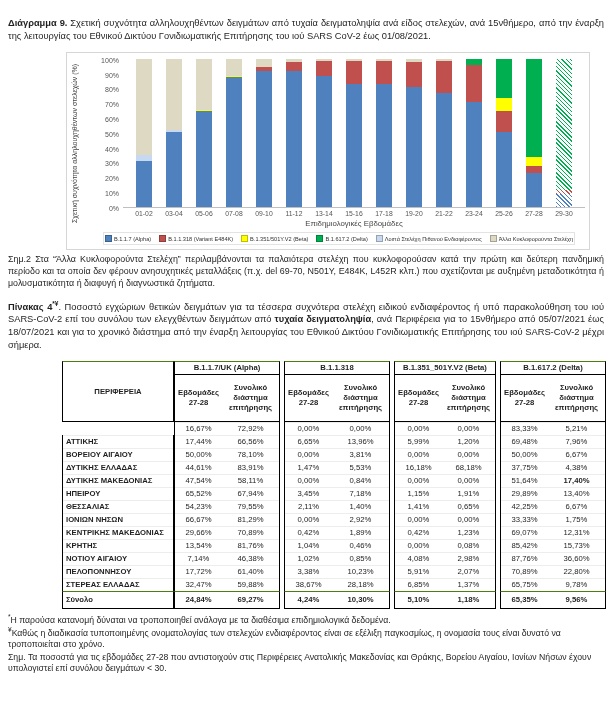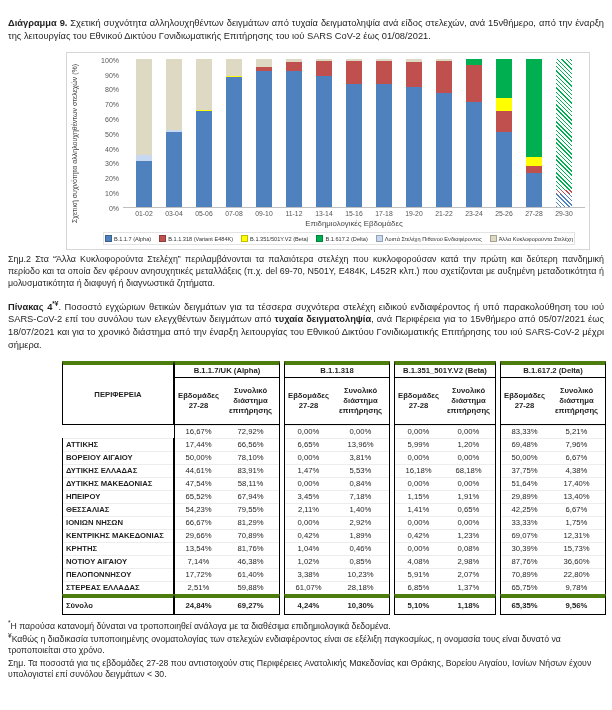--- a/index.html
+++ b/index.html
@@ -44,21 +44,21 @@
   .tbl-caption { margin-top:10px; }
 
   
   .tbl { display:grid; margin:6px 0 3px 54px;
          grid-template-columns:112px 48px 58px 4px 48px 58px 4px 48px 54px 4px 48px 58px;
          font-size:7.7px; }
   .cell { display:flex; align-items:center; padding:1px 2px; background:#fff; }
   .hdr { font-weight:bold; justify-content:center; text-align:center; line-height:1.25; }
   .region { font-weight:bold; line-height:1.25; padding-left:3px; }
   .num { justify-content:center; }
-  .bt { border-top:4px solid #4d7c0f; } .bb { border-bottom:1px solid #000; }
+  .bt { border-top:1px solid #4d7c0f; } .bb { border-bottom:1px solid #000; }
   .bl { border-left:1px solid #000; } .br { border-right:1px solid #000; }
   .rowline { box-shadow:0 1px 0 0 #ededed inset; }
   .datacell { min-height:11px; line-height:11px; }
   .subhdr { min-height:44px; }
   .totalrow { font-weight:bold; min-height:14px; }
 
   .footnotes { margin-top:4px; }
   .foot { font-size:8.7px; line-height:1.3; }
 </style>
 </head>
@@ -298,21 +298,21 @@
       <div class="cell num datacell rowline bl" style="grid-area: 6 / 11;">37,75%</div>
       <div class="cell num datacell rowline br" style="grid-area: 6 / 12;">4,38%</div>
       <div class="cell region datacell bl br rowline" style="grid-area: 7 / 1;">ΔΥΤΙΚΗΣ ΜΑΚΕΔΟΝΙΑΣ</div>
       <div class="cell num datacell rowline bl" style="grid-area: 7 / 2;">47,54%</div>
       <div class="cell num datacell rowline br" style="grid-area: 7 / 3;">58,11%</div>
       <div class="cell num datacell rowline bl" style="grid-area: 7 / 5;">0,00%</div>
       <div class="cell num datacell rowline br" style="grid-area: 7 / 6;">0,84%</div>
       <div class="cell num datacell rowline bl" style="grid-area: 7 / 8;">0,00%</div>
       <div class="cell num datacell rowline br" style="grid-area: 7 / 9;">0,00%</div>
       <div class="cell num datacell rowline bl" style="grid-area: 7 / 11;">51,64%</div>
-      <div class="cell num datacell rowline br" style="grid-area: 7 / 12;">17,40%</div>
+      <div class="cell num datacell rowline br" style="grid-area: 7 / 12; font-weight: bold;">17,40%</div>
       <div class="cell region datacell bl br rowline" style="grid-area: 8 / 1;">ΗΠΕΙΡΟΥ</div>
       <div class="cell num datacell rowline bl" style="grid-area: 8 / 2;">65,52%</div>
       <div class="cell num datacell rowline br" style="grid-area: 8 / 3;">67,94%</div>
       <div class="cell num datacell rowline bl" style="grid-area: 8 / 5;">3,45%</div>
       <div class="cell num datacell rowline br" style="grid-area: 8 / 6;">7,18%</div>
       <div class="cell num datacell rowline bl" style="grid-area: 8 / 8;">1,15%</div>
       <div class="cell num datacell rowline br" style="grid-area: 8 / 9;">1,91%</div>
       <div class="cell num datacell rowline bl" style="grid-area: 8 / 11;">29,89%</div>
       <div class="cell num datacell rowline br" style="grid-area: 8 / 12;">13,40%</div>
       <div class="cell region datacell bl br rowline" style="grid-area: 9 / 1;">ΘΕΣΣΑΛΙΑΣ</div>
@@ -342,44 +342,44 @@
       <div class="cell num datacell rowline br" style="grid-area: 11 / 9;">1,23%</div>
       <div class="cell num datacell rowline bl" style="grid-area: 11 / 11;">69,07%</div>
       <div class="cell num datacell rowline br" style="grid-area: 11 / 12;">12,31%</div>
       <div class="cell region datacell bl br rowline" style="grid-area: 12 / 1;">ΚΡΗΤΗΣ</div>
       <div class="cell num datacell rowline bl" style="grid-area: 12 / 2;">13,54%</div>
       <div class="cell num datacell rowline br" style="grid-area: 12 / 3;">81,76%</div>
       <div class="cell num datacell rowline bl" style="grid-area: 12 / 5;">1,04%</div>
       <div class="cell num datacell rowline br" style="grid-area: 12 / 6;">0,46%</div>
       <div class="cell num datacell rowline bl" style="grid-area: 12 / 8;">0,00%</div>
       <div class="cell num datacell rowline br" style="grid-area: 12 / 9;">0,08%</div>
-      <div class="cell num datacell rowline bl" style="grid-area: 12 / 11;">30,39%</div>
+      <div class="cell num datacell rowline bl" style="grid-area: 12 / 11;">85,42%</div>
       <div class="cell num datacell rowline br" style="grid-area: 12 / 12;">15,73%</div>
       <div class="cell region datacell bl br rowline" style="grid-area: 13 / 1;">ΝΟΤΙΟΥ ΑΙΓΑΙΟΥ</div>
       <div class="cell num datacell rowline bl" style="grid-area: 13 / 2;">7,14%</div>
       <div class="cell num datacell rowline br" style="grid-area: 13 / 3;">46,38%</div>
       <div class="cell num datacell rowline bl" style="grid-area: 13 / 5;">1,02%</div>
       <div class="cell num datacell rowline br" style="grid-area: 13 / 6;">0,85%</div>
       <div class="cell num datacell rowline bl" style="grid-area: 13 / 8;">4,08%</div>
       <div class="cell num datacell rowline br" style="grid-area: 13 / 9;">2,98%</div>
       <div class="cell num datacell rowline bl" style="grid-area: 13 / 11;">87,76%</div>
       <div class="cell num datacell rowline br" style="grid-area: 13 / 12;">36,60%</div>
       <div class="cell region datacell bl br rowline" style="grid-area: 14 / 1;">ΠΕΛΟΠΟΝΝΗΣΟΥ</div>
       <div class="cell num datacell rowline bl" style="grid-area: 14 / 2;">17,72%</div>
       <div class="cell num datacell rowline br" style="grid-area: 14 / 3;">61,40%</div>
       <div class="cell num datacell rowline bl" style="grid-area: 14 / 5;">3,38%</div>
       <div class="cell num datacell rowline br" style="grid-area: 14 / 6;">10,23%</div>
       <div class="cell num datacell rowline bl" style="grid-area: 14 / 8;">5,91%</div>
       <div class="cell num datacell rowline br" style="grid-area: 14 / 9;">2,07%</div>
       <div class="cell num datacell rowline bl" style="grid-area: 14 / 11;">70,89%</div>
       <div class="cell num datacell rowline br" style="grid-area: 14 / 12;">22,80%</div>
       <div class="cell region datacell bl br rowline" style="grid-area: 15 / 1;">ΣΤΕΡΕΑΣ ΕΛΛΑΔΑΣ</div>
-      <div class="cell num datacell rowline bl" style="grid-area: 15 / 2;">2,51%</div>
+      <div class="cell num datacell rowline bl" style="grid-area: 15 / 2;">32,47%</div>
       <div class="cell num datacell rowline br" style="grid-area: 15 / 3;">59,88%</div>
-      <div class="cell num datacell rowline bl" style="grid-area: 15 / 5;">61,07%</div>
+      <div class="cell num datacell rowline bl" style="grid-area: 15 / 5;">38,67%</div>
       <div class="cell num datacell rowline br" style="grid-area: 15 / 6;">28,18%</div>
       <div class="cell num datacell rowline bl" style="grid-area: 15 / 8;">6,85%</div>
       <div class="cell num datacell rowline br" style="grid-area: 15 / 9;">1,37%</div>
       <div class="cell num datacell rowline bl" style="grid-area: 15 / 11;">65,75%</div>
       <div class="cell num datacell rowline br" style="grid-area: 15 / 12;">9,78%</div>
       <div class="cell region totalrow bt bb bl br" style="grid-area: 16 / 1;">Σύνολο</div>
       <div class="cell num totalrow bt bb bl" style="grid-area: 16 / 2;">24,84%</div>
       <div class="cell num totalrow bt bb br" style="grid-area: 16 / 3;">69,27%</div>
       <div class="cell num totalrow bt bb bl" style="grid-area: 16 / 5;">4,24%</div>
       <div class="cell num totalrow bt bb br" style="grid-area: 16 / 6;">10,30%</div>

